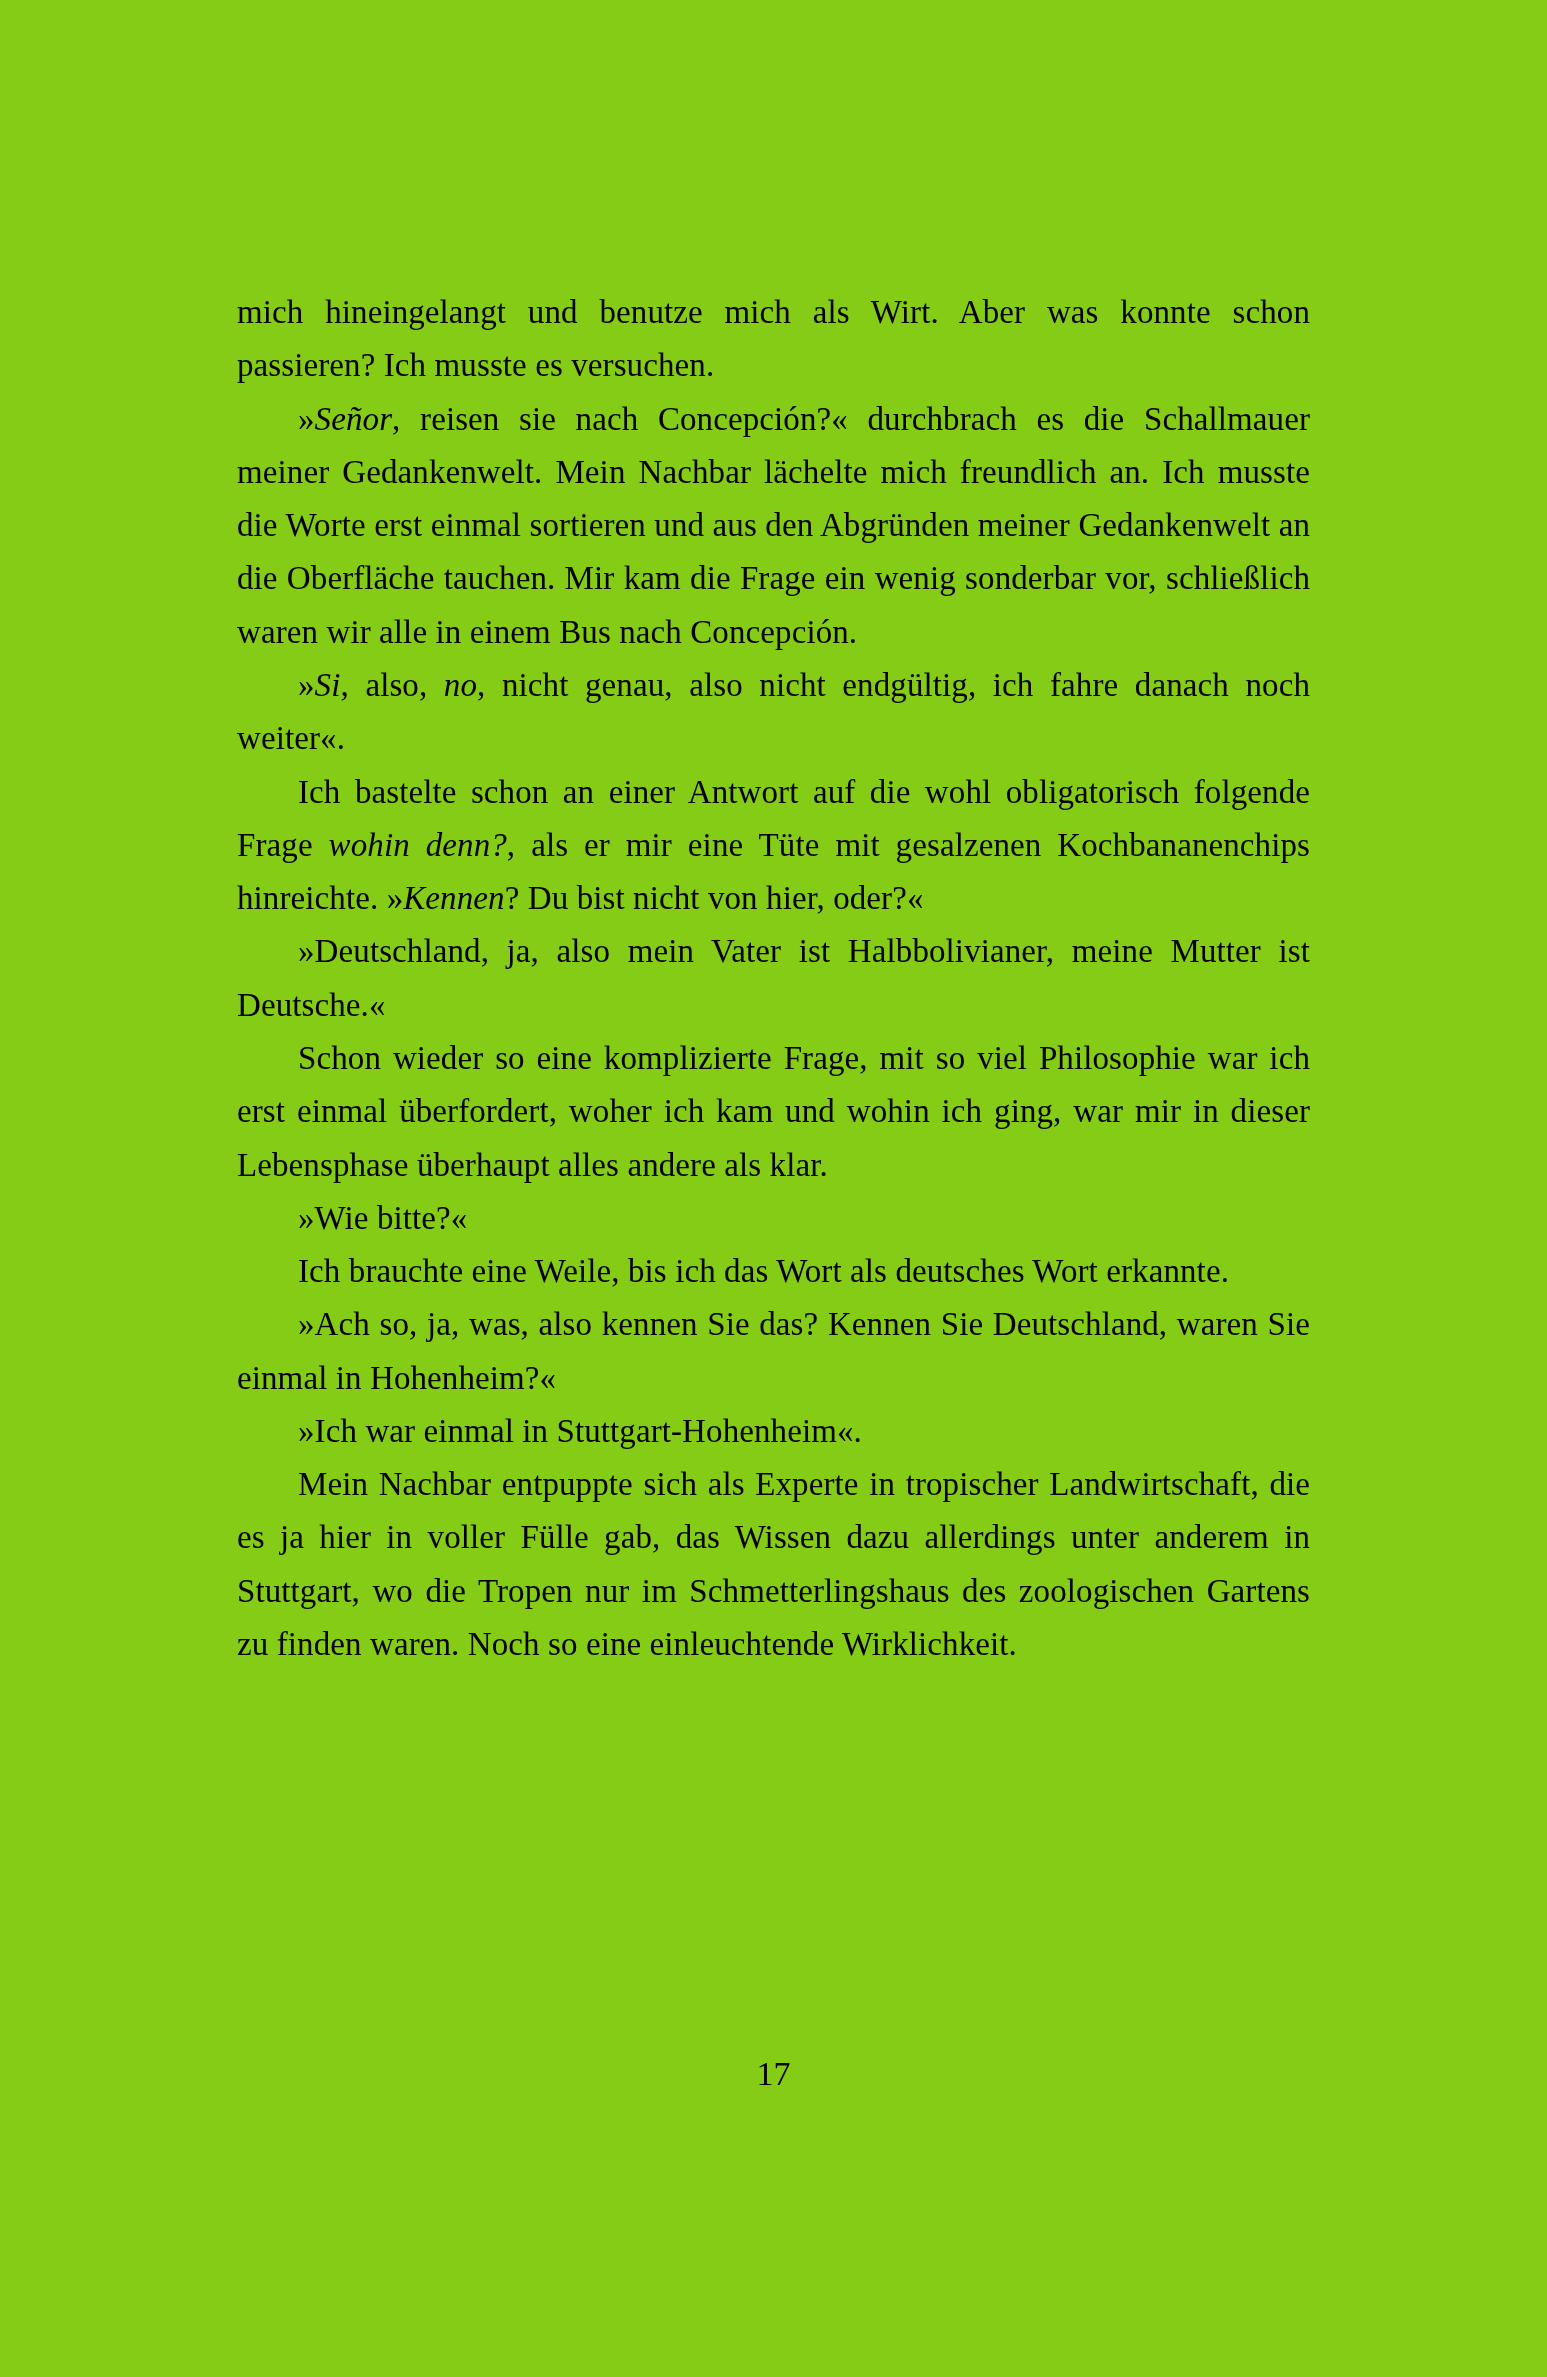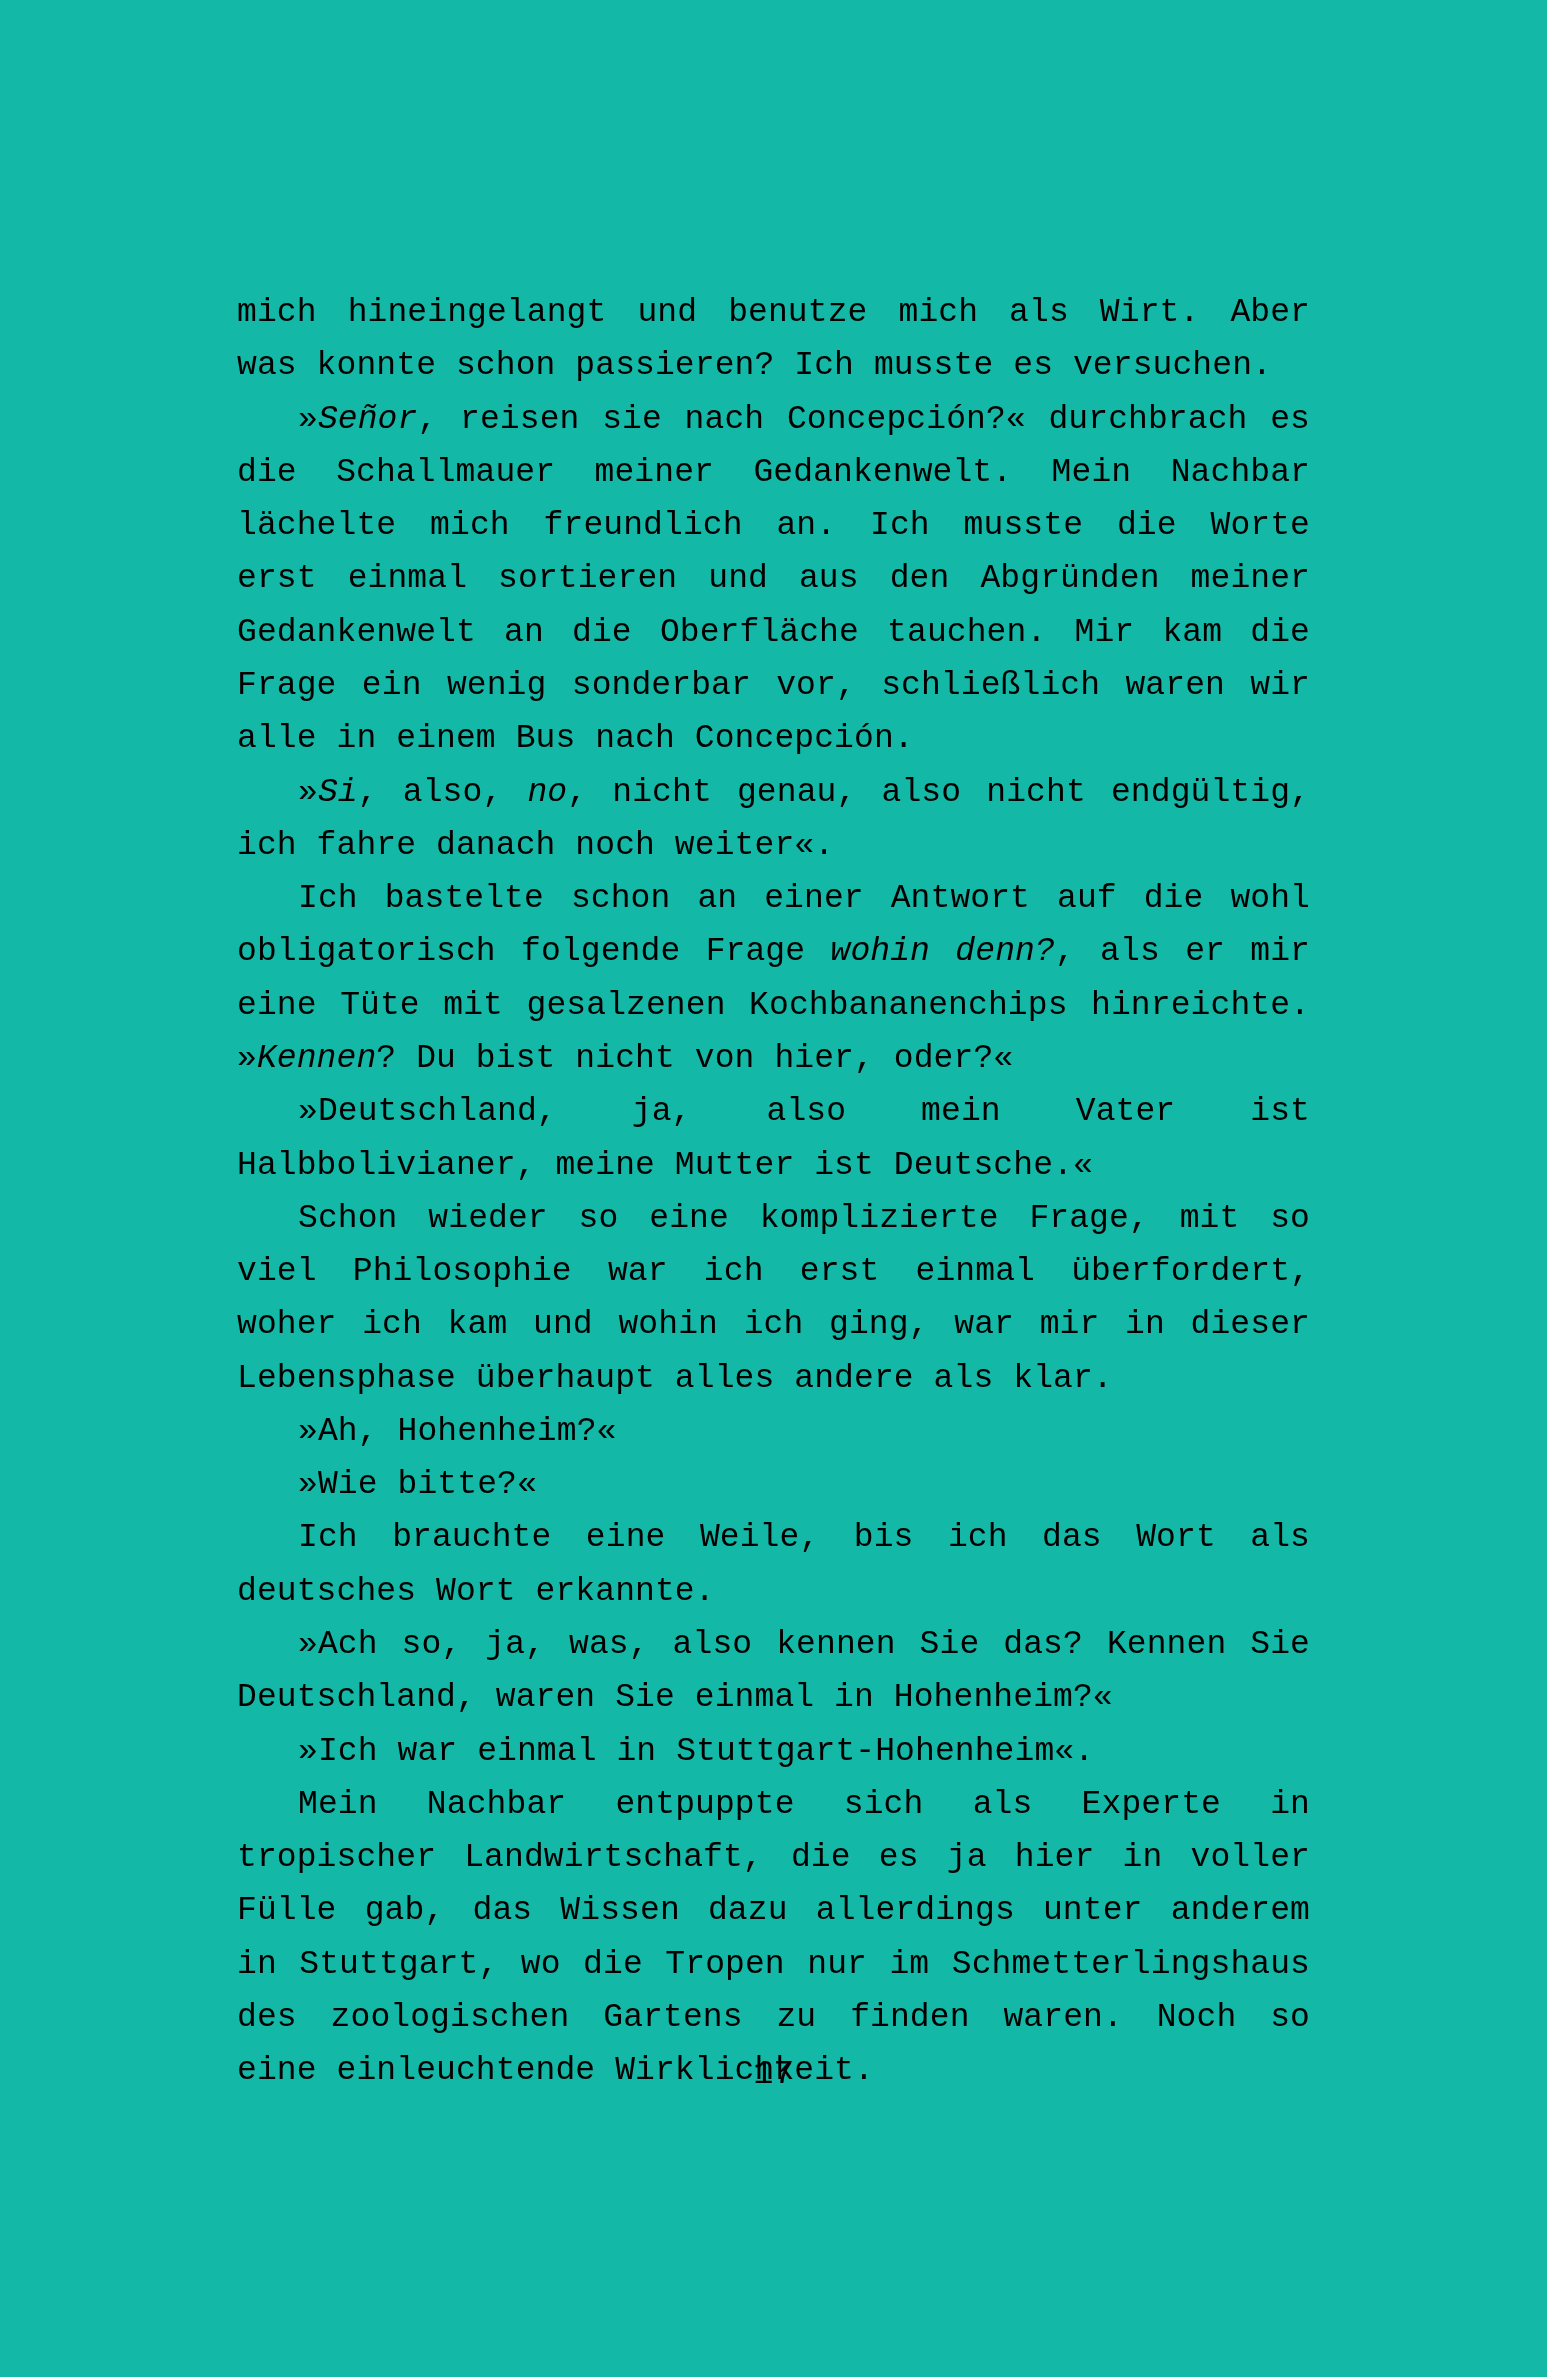--- a/index.html
+++ b/index.html
@@ -11,22 +11,21 @@
     height: 2377px;
     background: #ffffff;
     color: #000000;
     font-family: "Liberation Serif", serif;
     position: relative;
     overflow: hidden;
   }
   .book-page {
     position: absolute;
     inset: 0;
-    background: #14b8a6;
-    font-family: Liberation Mono, monospace;
+    background: #84cc16;
   }
   .page-body {
     position: absolute;
     left: 237px;
     top: 286px;
     width: 1073px;
     font-size: 33px;
     line-height: 1.615;
     text-align: justify;
     letter-spacing: 0.1px;
@@ -55,21 +54,20 @@
 <body>
 
 <div class="book-page">
   <div class="page-body">
       <p class="para"><span>mich hineingelangt und benutze mich als Wirt. Aber was konnte schon passieren? Ich musste es versuchen.</span></p>
       <p class="para indent"><span>»</span><span class="italic">Señor</span><span>, reisen sie nach Concepción?« durchbrach es die Schallmauer meiner Gedankenwelt. Mein Nachbar lächelte mich freundlich an. Ich musste die Worte erst einmal sortieren und aus den Abgründen meiner Gedankenwelt an die Oberfläche tauchen. Mir kam die Frage ein wenig sonderbar vor, schließlich waren wir alle in einem Bus nach Concepción.</span></p>
       <p class="para indent"><span>»</span><span class="italic">Si</span><span>, also, </span><span class="italic">no</span><span>, nicht genau, also nicht endgültig, ich fahre danach noch weiter«.</span></p>
       <p class="para indent"><span>Ich bastelte schon an einer Antwort auf die wohl obligatorisch folgende Frage </span><span class="italic">wohin denn?</span><span>, als er mir eine Tüte mit gesalzenen Kochbananenchips hinreichte. »</span><span class="italic">Kennen</span><span>? Du bist nicht von hier, oder?«</span></p>
       <p class="para indent"><span>»Deutschland, ja, also mein Vater ist Halbbolivianer, meine Mutter ist Deutsche.«</span></p>
       <p class="para indent"><span>Schon wieder so eine komplizierte Frage, mit so viel Philosophie war ich erst einmal überfordert, woher ich kam und wohin ich ging, war mir in dieser Lebensphase überhaupt alles andere als klar.</span></p>
-      <p class="para indent"><span>»Ah, Hohenheim?«</span></p>
       <p class="para indent"><span>»Wie bitte?«</span></p>
       <p class="para indent"><span>Ich brauchte eine Weile, bis ich das Wort als deutsches Wort erkannte.</span></p>
       <p class="para indent"><span>»Ach so, ja, was, also kennen Sie das? Kennen Sie Deutschland, waren Sie einmal in Hohenheim?«</span></p>
       <p class="para indent"><span>»Ich war einmal in Stuttgart-Hohenheim«.</span></p>
       <p class="para indent"><span>Mein Nachbar entpuppte sich als Experte in tropischer Landwirtschaft, die es ja hier in voller Fülle gab, das Wissen dazu allerdings unter anderem in Stuttgart, wo die Tropen nur im Schmetterlingshaus des zoologischen Gartens zu finden waren. Noch so eine einleuchtende Wirklichkeit.</span></p>
     </div>
   <div class="page-number">17</div>
 </div>
 
 

